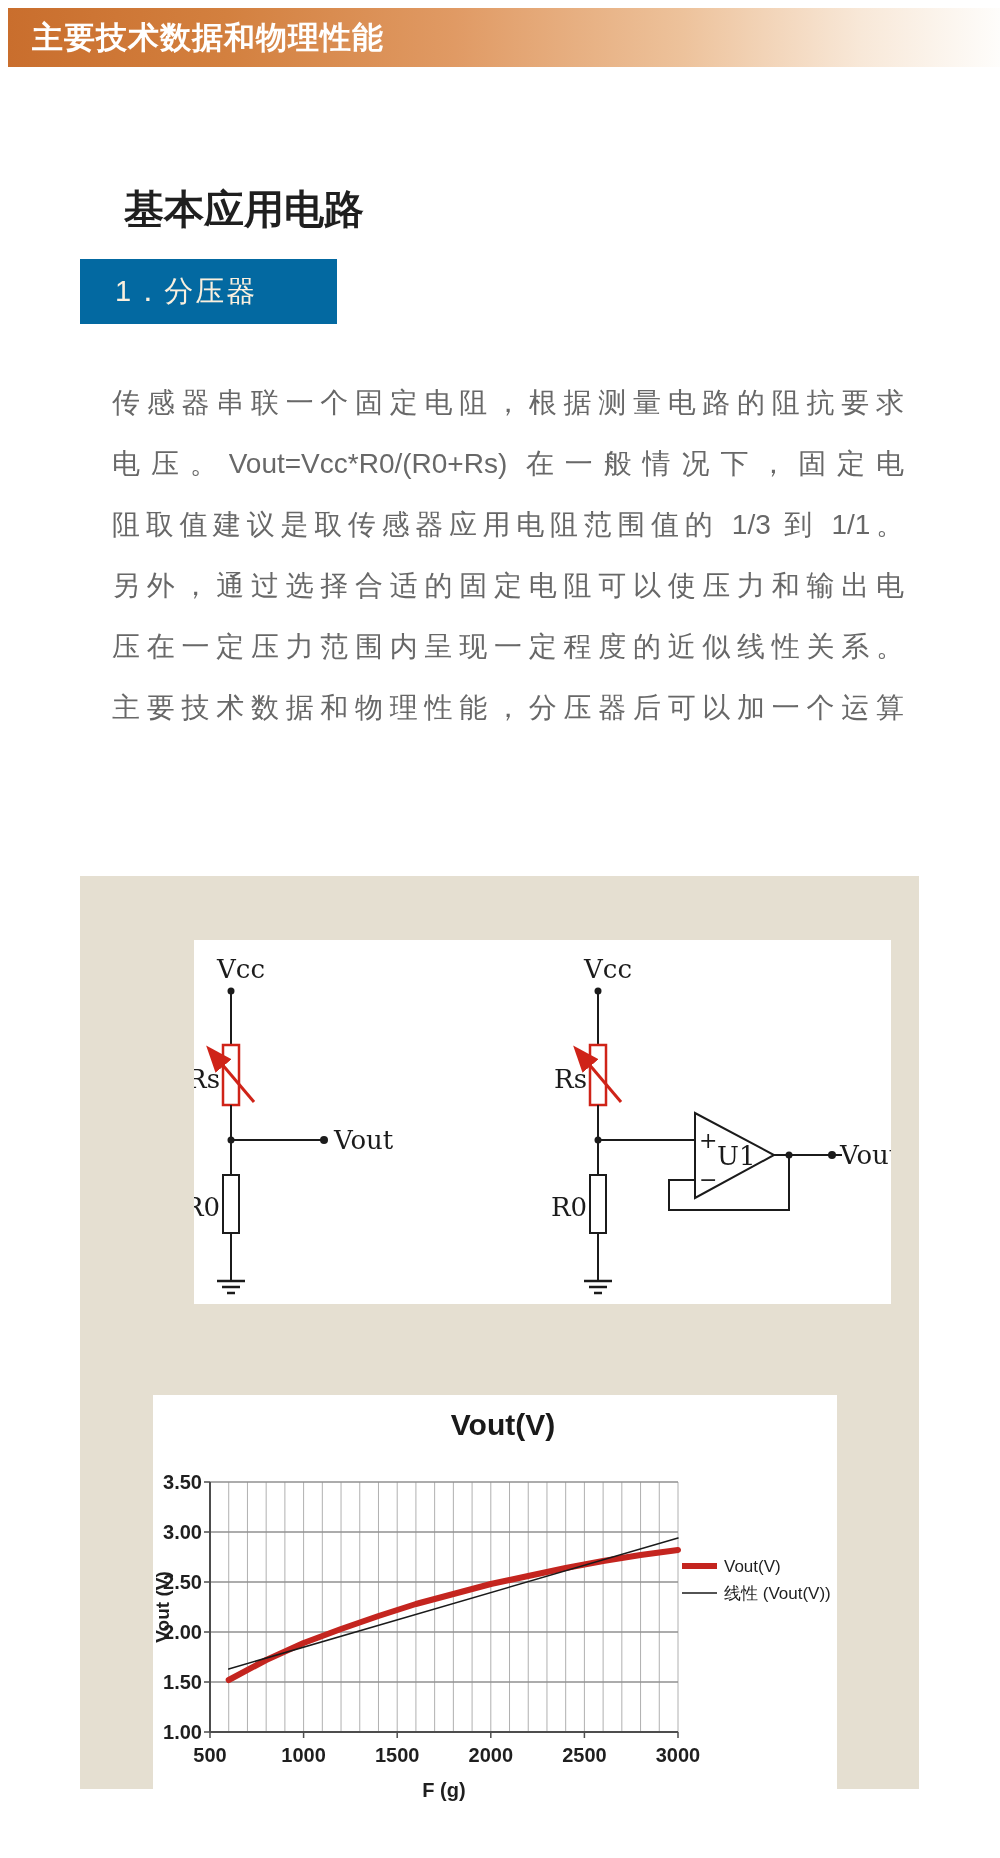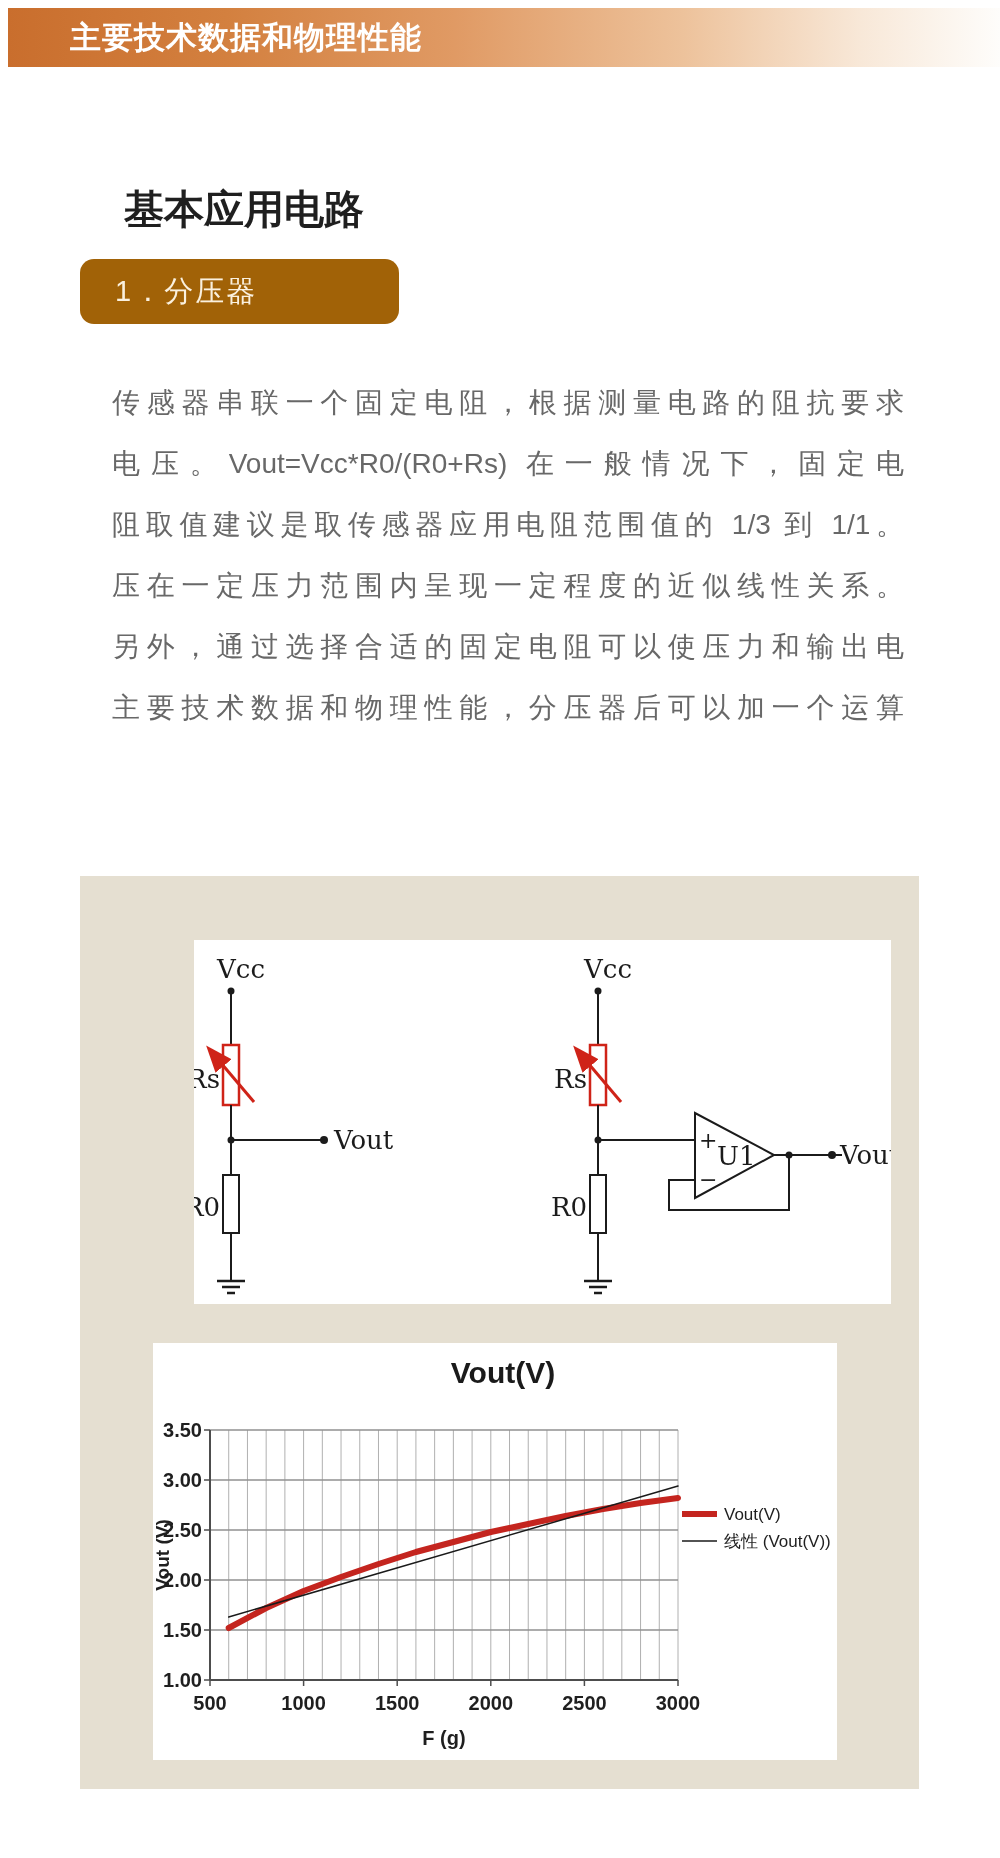--- a/index.html
+++ b/index.html
@@ -2,39 +2,39 @@
 <html><head>
 <meta charset="utf-8">
 <style>
   html,body{margin:0;padding:0;}
   body{width:1000px;height:1858px;position:relative;background:#ffffff;
        font-family:"Liberation Sans",sans-serif;overflow:hidden;}
 
   
   .header-bar{position:absolute;left:8px;top:8px;width:992px;height:59px;
     background:linear-gradient(90deg,#c96e2d 0%,#d3803f 22%,#e09a64 45%,#edc29b 68%,#f8e8d8 86%,#fefdfb 100%);}
-  .header-title{display:block;padding-left:62px;line-height:59px;font-size:31px;font-weight:bold;
+  .header-title{display:block;padding-left:24px;line-height:59px;font-size:31px;font-weight:bold;
     color:#ffffff;letter-spacing:1px;}
 
   
   .section-heading{position:absolute;left:112px;top:170px;font-size:40px;font-weight:bold;color:#1f1f1f;margin:12px;}
 
   
-  .subsection-box{position:absolute;left:80px;top:259px;width:319px;height:65px;background:#a16207;border-radius:14px;}
+  .subsection-box{position:absolute;left:80px;top:259px;width:257px;height:65px;background:#0369a1;}
   .subsection-label{display:block;padding-left:35px;line-height:65px;font-size:29px;color:#faf0de;letter-spacing:2px;}
 
   
   .para{position:absolute;left:112px;top:372px;width:792px;color:#686868;font-size:28px;}
   .para .pline{height:61px;line-height:61px;text-align:justify;text-align-last:justify;white-space:nowrap;}
   .para .pline.last{text-align-last:left;}
 
   
   .figure-panel{position:absolute;left:80px;top:876px;width:839px;height:913px;background:#e5dfd1;}
   .circuit-card{position:absolute;left:153px;top:940px;width:697px;height:364px;background:#ffffff;margin-left:41px;}
-  .chart-card{position:absolute;left:153px;top:1343px;width:684px;height:417px;background:#ffffff;}
+  .chart-card{position:absolute;left:153px;top:1395px;width:684px;height:417px;background:#ffffff;}
 
   
   .clabel{font-family:"DejaVu Serif",serif;font-size:26px;fill:#1b1b1b;}
   .copamp{font-family:"DejaVu Serif",serif;font-size:22px;fill:#1b1b1b;}
 
   
   .ctitle{font-family:"Liberation Sans",sans-serif;font-size:30px;font-weight:bold;fill:#1a1a1a;}
   .ctick{font-family:"Liberation Sans",sans-serif;font-size:20px;font-weight:bold;fill:#1f1f1f;}
   .caxislab{font-family:"Liberation Sans",sans-serif;font-size:20px;font-weight:bold;fill:#1f1f1f;}
   .cylab{font-family:"Liberation Sans",sans-serif;font-size:19px;font-weight:bold;fill:#1f1f1f;}
@@ -50,22 +50,22 @@
 <h1 class="section-heading">基本应用电路</h1>
 
 <div class="subsection-box">
   <span class="subsection-label">1．分压器</span>
 </div>
 
 <div class="para">
   <div class="pline">传感器串联一个固定电阻，根据测量电路的阻抗要求</div>
   <div class="pline">电压。Vout=Vcc*R0/(R0+Rs) 在一般情况下，固定电</div>
   <div class="pline">阻取值建议是取传感器应用电阻范围值的 1/3 到 1/1。</div>
+  <div class="pline">另外，通过选择合适的固定电阻可以使压力和输出电</div>
   <div class="pline">压在一定压力范围内呈现一定程度的近似线性关系。</div>
-  <div class="pline">另外，通过选择合适的固定电阻可以使压力和输出电</div>
   <div class="pline">主要技术数据和物理性能，分压器后可以加一个运算</div>
 </div>
 
 <div class="figure-panel"></div>
 
 <div class="circuit-card">
   <svg width="697" height="364" viewBox="0 0 697 364">
     <defs>
       <marker id="arrow" markerWidth="10" markerHeight="10" refX="7" refY="3.5" orient="auto">
         <polygon points="0,0 9,3.5 0,7" fill="#cf2318"></polygon>

